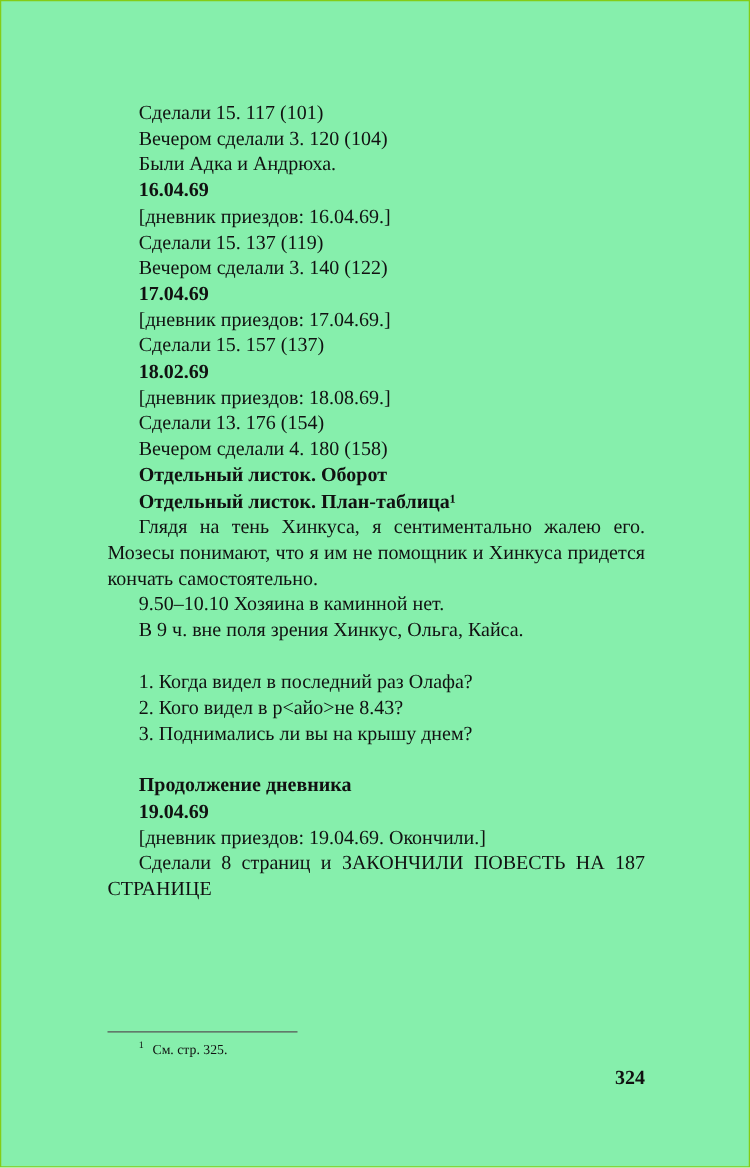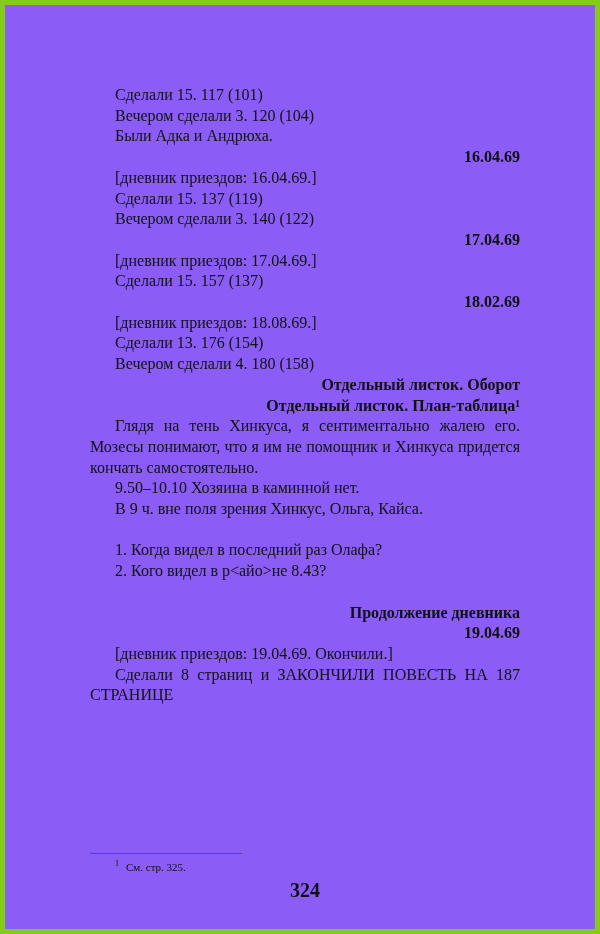--- a/index.html
+++ b/index.html
@@ -1,64 +1,64 @@
 <!DOCTYPE html>
 <html lang="ru"><head>
 <meta charset="utf-8">
 <style>
   html, body { margin: 0; padding: 0; background: #ffffff; }
   .page {
     position: relative;
     width: 600px;
     height: 934px;
     box-sizing: border-box;
-    background: #8b5cf6;
-    border: 5px solid #84cc16;
+    background: #86efac;
+    border: 1px solid #84cc16;
     font-family: "Liberation Serif", "DejaVu Serif", serif;
     font-size: 16px;
     line-height: 20.7px;
     color: #111111;
     overflow: hidden;
   }
   .text-block {
     position: absolute;
     top: 80px;
     left: 85px;
     width: 430px;
   }
   .text-block p { margin: 0; }
   .line { text-indent: 25px; text-align: left; }
   .para { text-indent: 25px; text-align: justify; }
-  .bold { font-weight: bold; text-align: right; }
+  .bold { font-weight: bold; }
   .spacer { height: 20.7px; }
   .footer {
     position: absolute;
     left: 85px;
     width: 430px;
-    top: 848px;
+    top: 824px;
   }
   .footnote-rule {
     width: 152px;
     height: 0;
     border-top: 1px solid #555555;
     margin-bottom: 3px;
   }
   .footnote {
     margin: 0;
     padding-left: 25px;
     font-size: 11px;
     line-height: 13px;
   }
   .footnote sup { font-size: 8px; }
   .footnote span { margin-left: 7px; }
   .page-number {
     margin: 6px 0 0 0;
-    text-align: center;
+    text-align: right;
     font-weight: bold;
-    font-size: 20px;
+    font-size: 16px;
   }
 </style>
 </head>
 <body>
 
 <div class="page">
   <main class="text-block">
     <p class="line">Сделали 15. 117 (101)</p>
     <p class="line">Вечером сделали 3. 120 (104)</p>
     <p class="line">Были Адка и Андрюха.</p>
@@ -74,20 +74,21 @@
     <p class="line">Сделали 13. 176 (154)</p>
     <p class="line">Вечером сделали 4. 180 (158)</p>
     <p class="line bold">Отдельный листок. Оборот</p>
     <p class="line bold">Отдельный листок. План-таблица¹</p>
     <p class="para">Глядя на тень Хинкуса, я сентиментально жалею его. Мозесы понимают, что я им не помощник и Хинкуса придется кончать самостоятельно.</p>
     <p class="line">9.50–10.10 Хозяина в каминной нет.</p>
     <p class="line">В 9 ч. вне поля зрения Хинкус, Ольга, Кайса.</p>
     <div class="spacer"></div>
     <p class="line">1. Когда видел в последний раз Олафа?</p>
     <p class="line">2. Кого видел в р&lt;айо&gt;не 8.43?</p>
+    <p class="line">3. Поднимались ли вы на крышу днем?</p>
     <div class="spacer"></div>
     <p class="line bold">Продолжение дневника</p>
     <p class="line bold">19.04.69</p>
     <p class="line">[дневник приездов: 19.04.69. Окончили.]</p>
     <p class="para">Сделали 8 страниц и ЗАКОНЧИЛИ ПОВЕСТЬ НА 187 СТРАНИЦЕ</p>
   </main>
 
   <footer class="footer">
     <div class="footnote-rule"></div>
     <p class="footnote"><sup>1</sup><span>См. стр. 325.</span></p>

